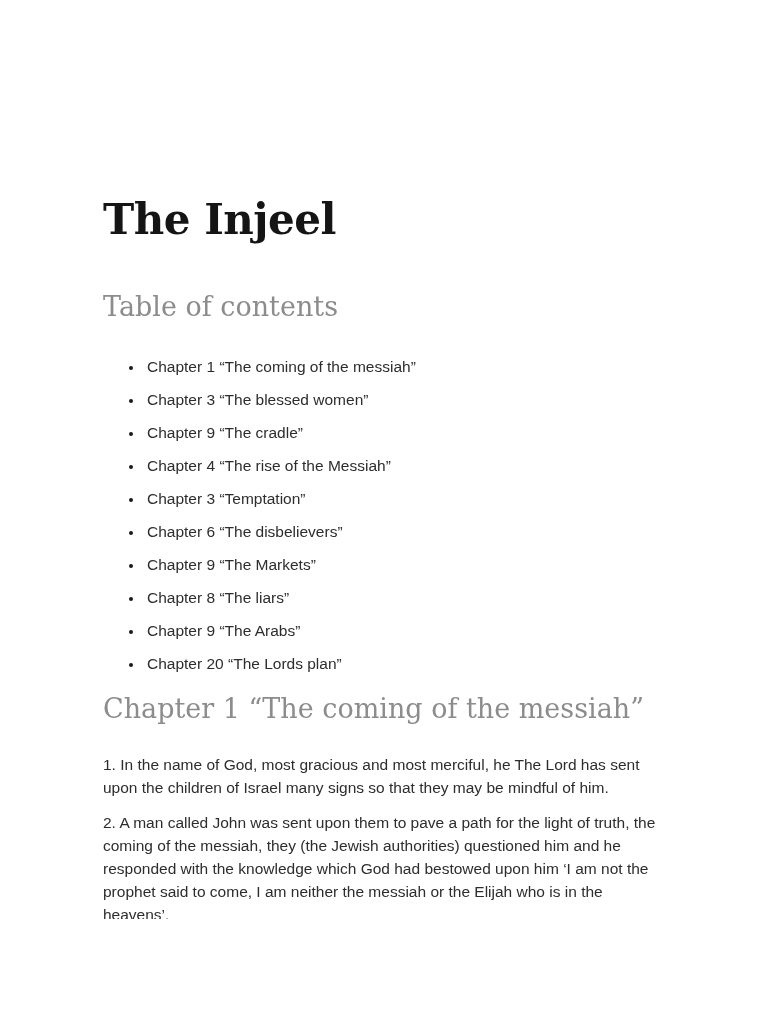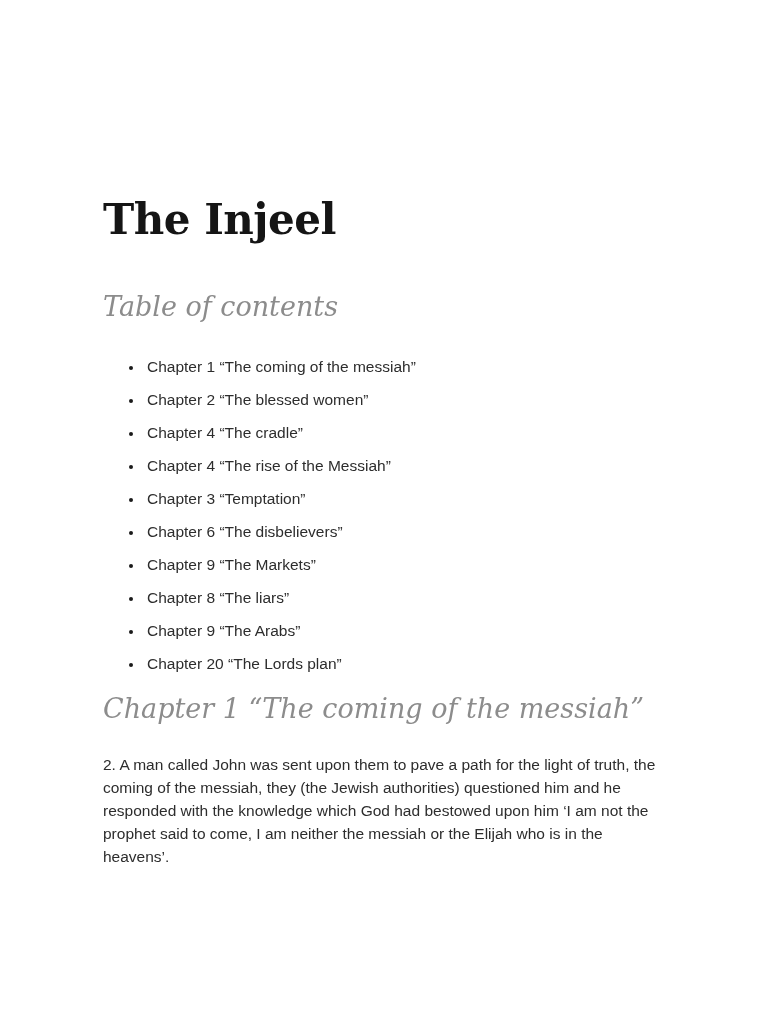--- a/index.html
+++ b/index.html
@@ -26,21 +26,20 @@
     letter-spacing: -0.5px;
     color: #151515;
   }
   .section-heading {
     margin: 46px 0 0 0;
     font-family: "DejaVu Serif", "Liberation Serif", serif;
     font-weight: 400;
     font-size: 27px;
     line-height: 34px;
     color: #8c8c8c;
-    font-style: italic;
   }
   .toc-list {
     margin: 31px 0 0 0;
     padding: 0 0 0 41px;
     list-style: disc outside;
   }
   .toc-list li {
     font-size: 15.5px;
     line-height: 23px;
     color: #2d2d2d;
@@ -68,29 +67,30 @@
 <body>
 
 <div class="page">
 
   <h1 class="doc-title">The Injeel</h1>
 
   <h2 class="section-heading">Table of contents</h2>
 
   <ul class="toc-list">
     <li>Chapter 1 “The coming of the messiah”</li>
-    <li>Chapter 2 “The blessed women”</li>
-    <li>Chapter 4 “The cradle”</li>
+    <li>Chapter 3 “The blessed women”</li>
+    <li>Chapter 9 “The cradle”</li>
     <li>Chapter 4 “The rise of the Messiah”</li>
     <li>Chapter 3 “Temptation”</li>
     <li>Chapter 6 “The disbelievers”</li>
     <li>Chapter 9 “The Markets”</li>
     <li>Chapter 8 “The liars”</li>
     <li>Chapter 9 “The Arabs”</li>
     <li>Chapter 20 “The Lords plan”</li>
   </ul>
 
   <h2 class="section-heading chapter">Chapter 1 “The coming of the messiah”</h2>
 
+  <p class="body-par">1. In the name of God, most gracious and most merciful, he The Lord has sent upon the children of Israel many signs so that they may be mindful of him.</p>
 
   <p class="body-par">2. A man called John was sent upon them to pave a path for the light of truth, the coming of the messiah, they (the Jewish authorities) questioned him and he responded with the knowledge which God had bestowed upon him ‘I am not the prophet said to come, I am neither the messiah or the Elijah who is in the heavens’.</p>
 
 </div>
 
 </body></html>

